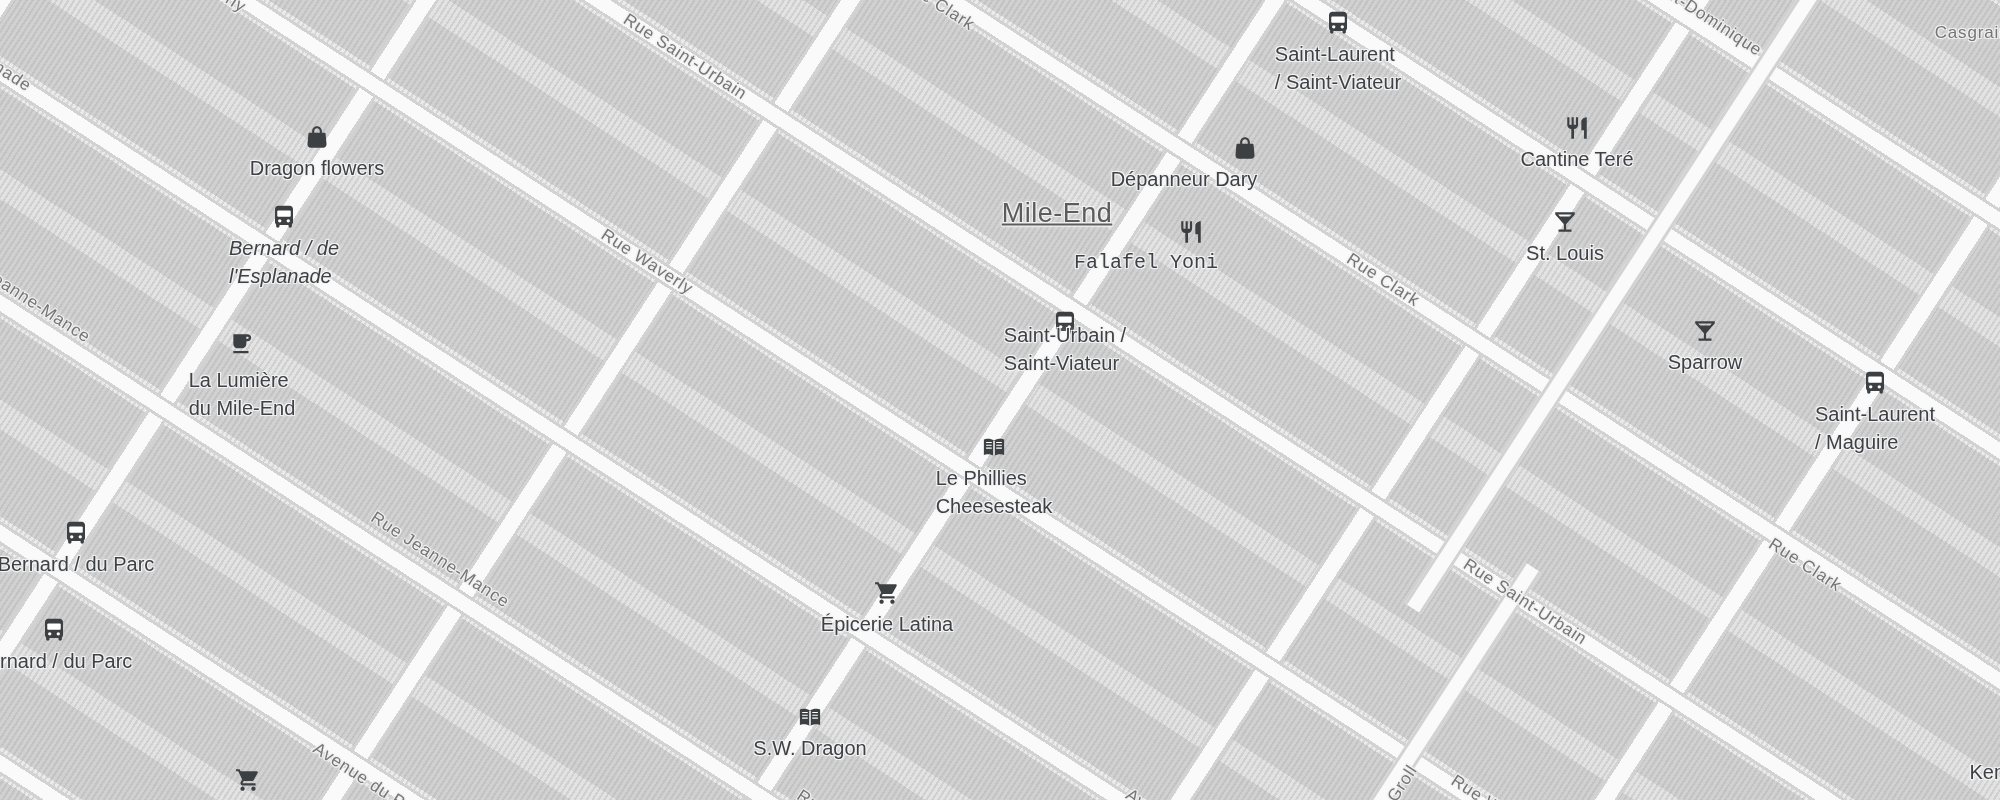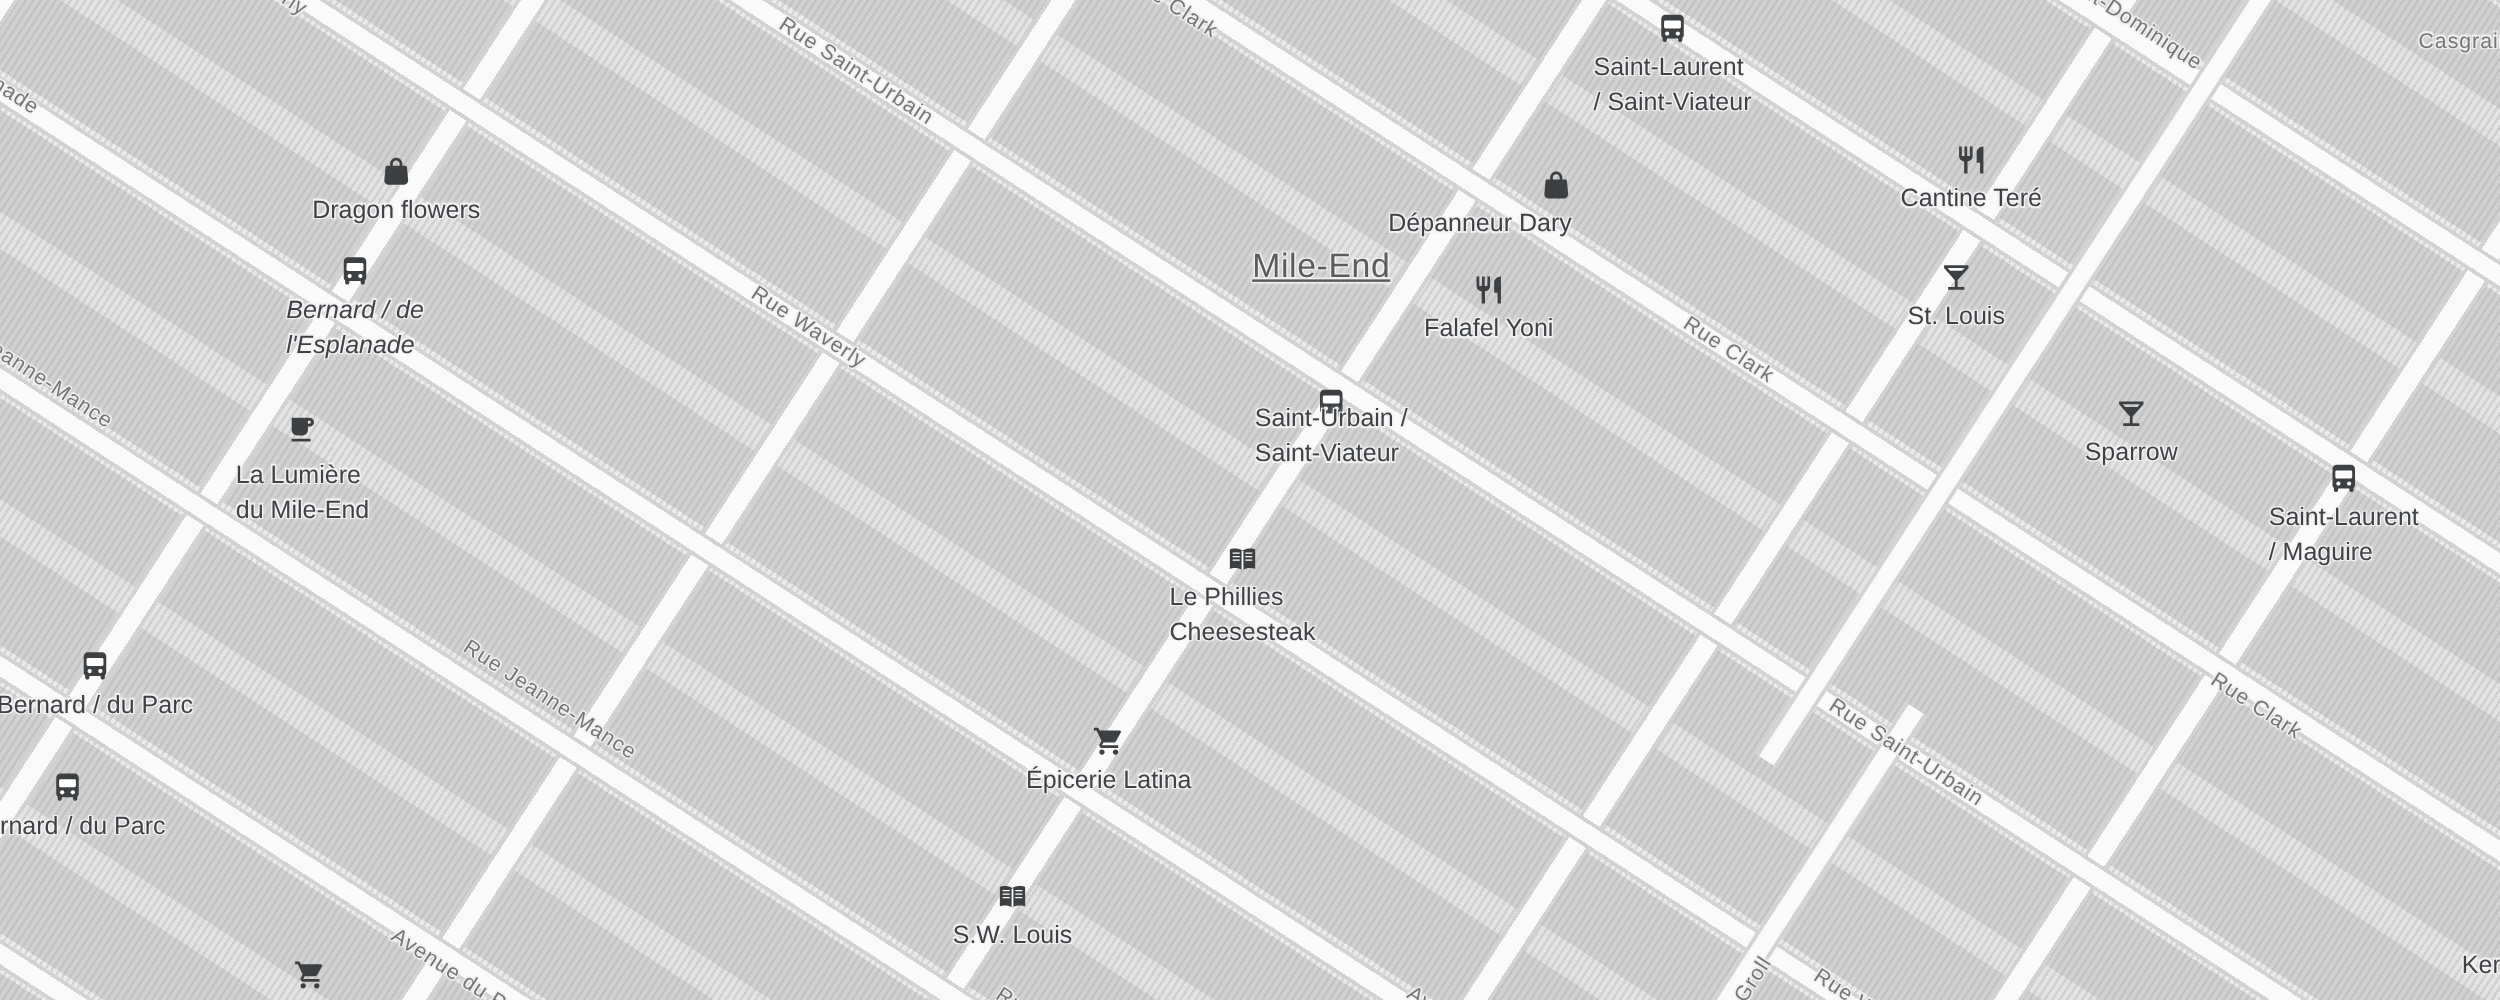--- a/index.html
+++ b/index.html
@@ -115,21 +115,21 @@
     </div>
     <div class="poi" style="left: 1245px; top: 148px;"><span><svg width="26" height="26" viewBox="0 0 24 24">
           <path fill="#3c4043" d="M12 2C9.5 2 7.5 4 7.5 6.5V8H5.2c-.6 0-1 .4-1.1 1l-.9 9.5C3.1 20.4 4.6 22 6.2 22h11.6c1.6 0 3.1-1.6 3-3.5L19.9 9c-.1-.6-.5-1-1.1-1h-2.3V6.5C16.5 4 14.5 2 12 2zm-2.5 4.5C9.5 5.1 10.6 4 12 4s2.5 1.1 2.5 2.5V8h-5z"></path>
         </svg></span></div>
     <div class="poi-label" style="left: 1171px; top: 165px; margin-left: 13px;">
       <div>Dépanneur Dary</div>
     </div>
     <div class="poi" style="left: 1191px; top: 232px;"><span><svg width="26" height="26" viewBox="0 0 24 24">
           <path fill="#3c4043" d="M11 9H9V2H7v7H5V2H3v7c0 2.12 1.66 3.84 3.75 3.97V22h2.5v-9.03C11.34 12.84 13 11.12 13 9V2h-2v7zm5-3v8h2.5v8H21V2c-2.76 0-5 2.24-5 4z"></path>
         </svg></span></div>
-    <div class="poi-label" style="left: 1191px; top: 249px;">
+    <div class="poi-label" style="left: 1146px; top: 249px; font-family: Liberation Mono, monospace;">
       <div>Falafel Yoni</div>
     </div>
     <div class="poi" style="left: 1065px; top: 323px;"><span><svg width="27" height="27" viewBox="0 0 24 24">
           <path fill="#3c4043" d="M4 5c0-1.7 1.3-3 3-3h10c1.7 0 3 1.3 3 3v11.5c0 .8-.4 1.6-1 2.1V20c0 .8-.7 1.5-1.5 1.5S16 20.8 16 20v-1H8v1c0 .8-.7 1.5-1.5 1.5S5 20.8 5 20v-1.4c-.6-.5-1-1.3-1-2.1z"></path>
           <rect x="6" y="6.2" width="12" height="5.6" rx="1" fill="#fff"></rect>
           <circle cx="8.2" cy="15.4" r="1.5" fill="#fff"></circle>
           <circle cx="15.8" cy="15.4" r="1.5" fill="#fff"></circle>
         </svg></span></div>
     <div class="poi-label" style="left: 1065px; top: 321px;">
       <div>Saint-Urbain /</div>
@@ -187,21 +187,21 @@
         </svg></span></div>
     <div class="poi-label" style="left: 887px; top: 610px;">
       <div>Épicerie Latina</div>
     </div>
     <div class="poi" style="left: 810px; top: 717px;"><span><svg width="27" height="27" viewBox="0 0 24 24">
           <path fill="#3c4043" d="M12 6.2C10.55 5.1 8.45 4.7 6.5 4.7c-1.3 0-2.7.2-3.5.7v13.8c.8-.5 2.2-.7 3.5-.7 1.95 0 4.05.4 5.5 1.5 1.45-1.1 3.55-1.5 5.5-1.5 1.3 0 2.7.2 3.5.7V5.4c-.8-.5-2.2-.7-3.5-.7-1.95 0-4.05.4-5.5 1.5z"></path>
           <path stroke="#fff" stroke-width="1.3" fill="none" d="M12 6.4v13.4"></path>
           <path stroke="#fff" stroke-width="0.9" fill="none" d="M5 8h5M5 10.5h5M5 13h5M14 8h5M14 10.5h5M14 13h5"></path>
         </svg></span></div>
     <div class="poi-label" style="left: 810px; top: 734px;">
-      <div>S.W. Louis</div>
+      <div>S.W. Dragon</div>
     </div>
     <div class="poi" style="left: 248px; top: 780px;"><span><svg width="26" height="26" viewBox="0 0 24 24">
           <path fill="#3c4043" d="M7 18c-1.1 0-1.99.9-1.99 2S5.9 22 7 22s2-.9 2-2-.9-2-2-2zM1 2v2h2l3.6 7.59-1.35 2.45c-.16.28-.25.61-.25.96 0 1.1.9 2 2 2h12v-2H7.42c-.14 0-.25-.11-.25-.25l.03-.12.9-1.63h7.45c.75 0 1.41-.41 1.75-1.03l3.58-6.49c.08-.14.12-.31.12-.48 0-.55-.45-1-1-1H5.21l-.94-2H1zm16 16c-1.1 0-1.99.9-1.99 2s.89 2 1.99 2 2-.9 2-2-.9-2-2-2z"></path>
         </svg></span></div>
     <div class="poi-label" style="left: 1990px; top: 758px;">
       <div>Kem</div>
     </div>
     <div class="street-label" style="left: 200px; top: -20px; transform: translate(-50%, -50%) rotate(33deg);">Rue Waverly</div>
     <div class="street-label" style="left: 685px; top: 57px; transform: translate(-50%, -50%) rotate(33deg);">Rue Saint-Urbain</div>
     <div class="street-label" style="left: 938px; top: 4px; transform: translate(-50%, -50%) rotate(33deg);">Rue Clark</div>

